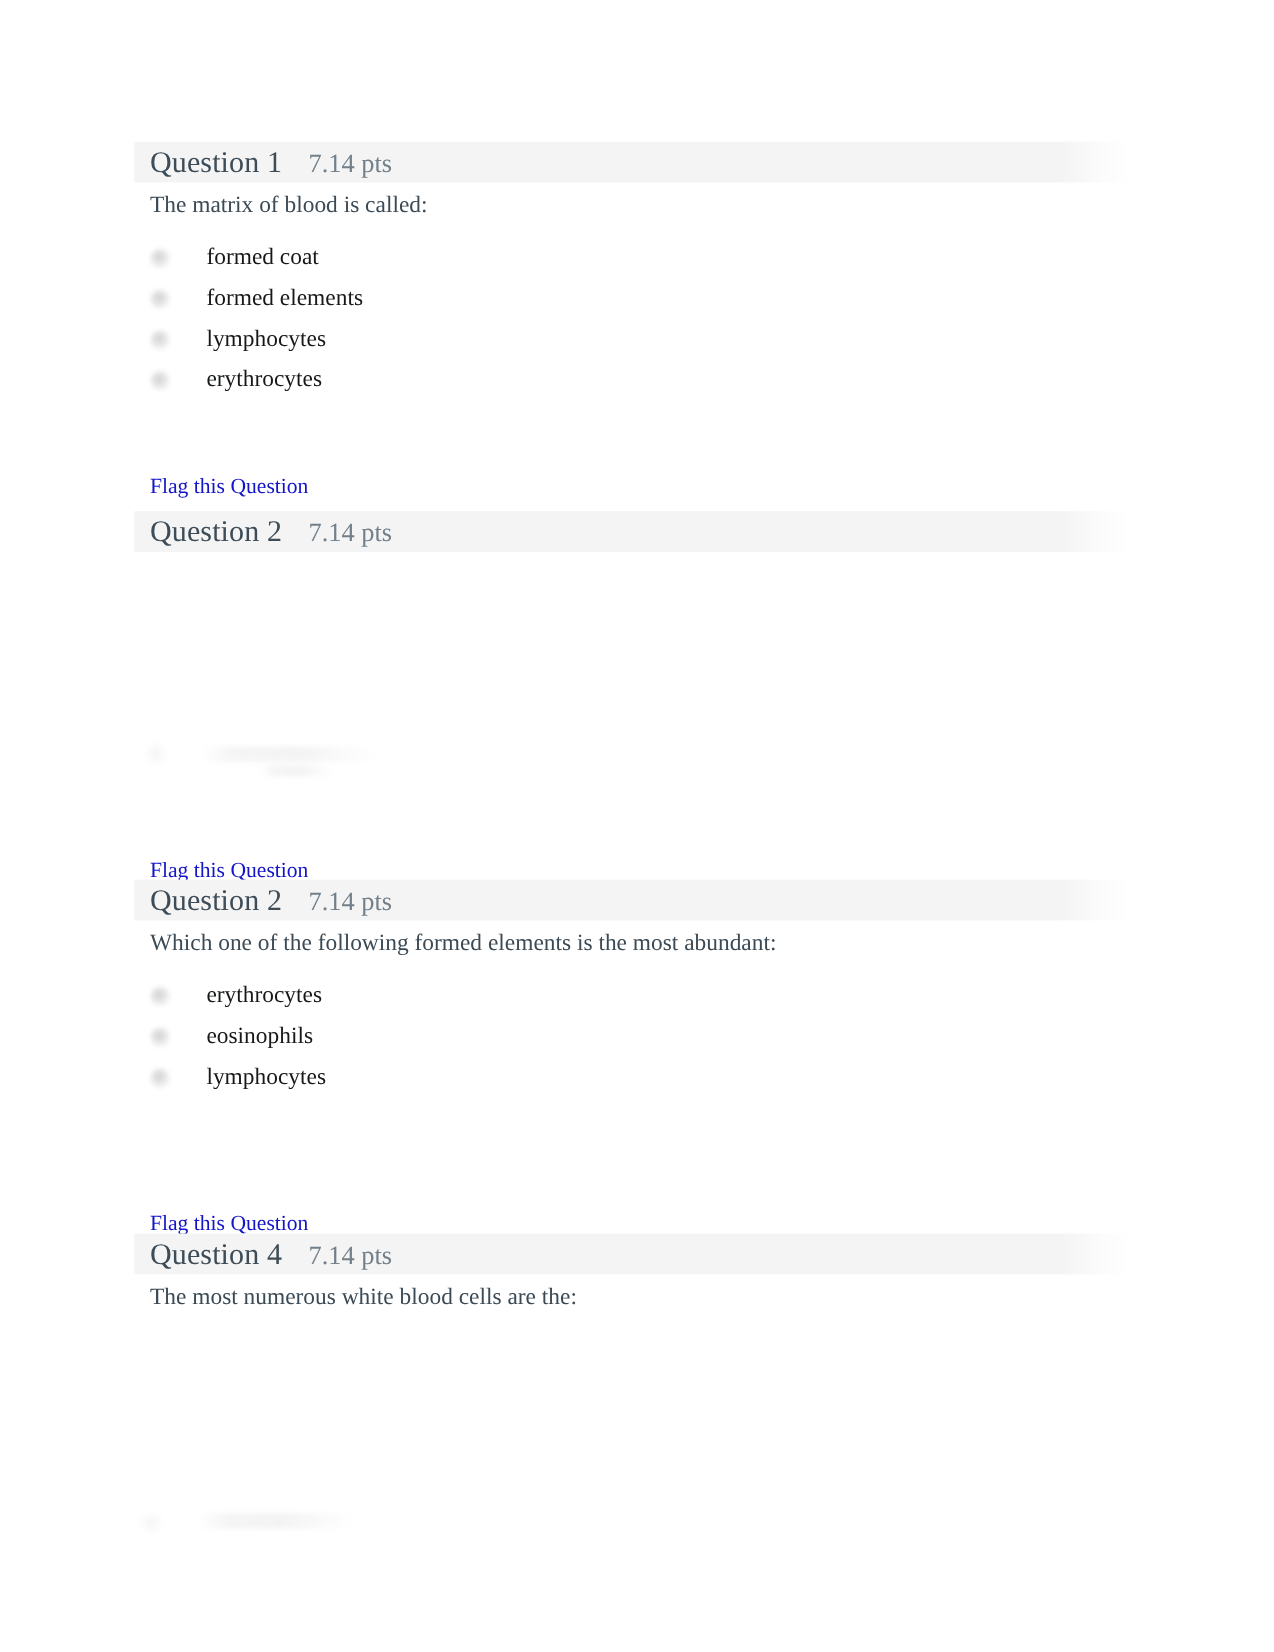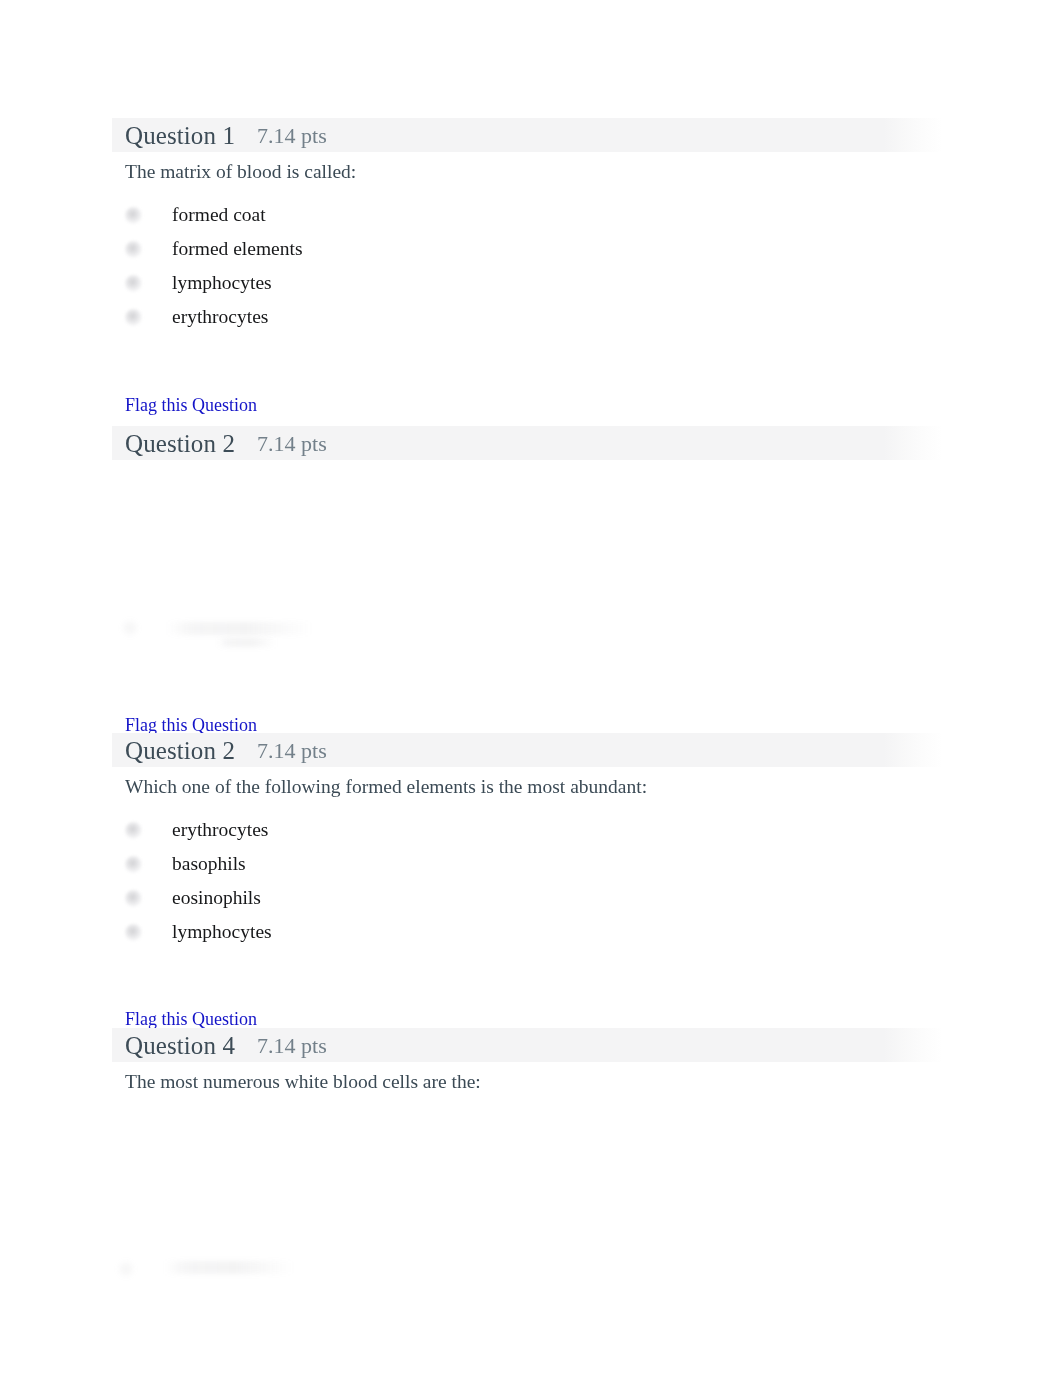--- a/index.html
+++ b/index.html
@@ -194,24 +194,20 @@
       <span class="q-points">7.14 pts</span>
     </div>
     <div class="q-text">Which one of the following formed elements is the most abundant:</div>
     <ul class="answers">
       <li class="answer">
         <span class="radio"></span>
         <span class="answer-label">erythrocytes</span>
       </li>
       <li class="answer">
         <span class="radio"></span>
-        <span class="answer-label">basophils</span>
-      </li>
-      <li class="answer">
-        <span class="radio"></span>
         <span class="answer-label">eosinophils</span>
       </li>
       <li class="answer">
         <span class="radio"></span>
         <span class="answer-label">lymphocytes</span>
       </li>
     </ul>
   </div>
 
   <div class="flag-wrap" style="top:1007px;">

